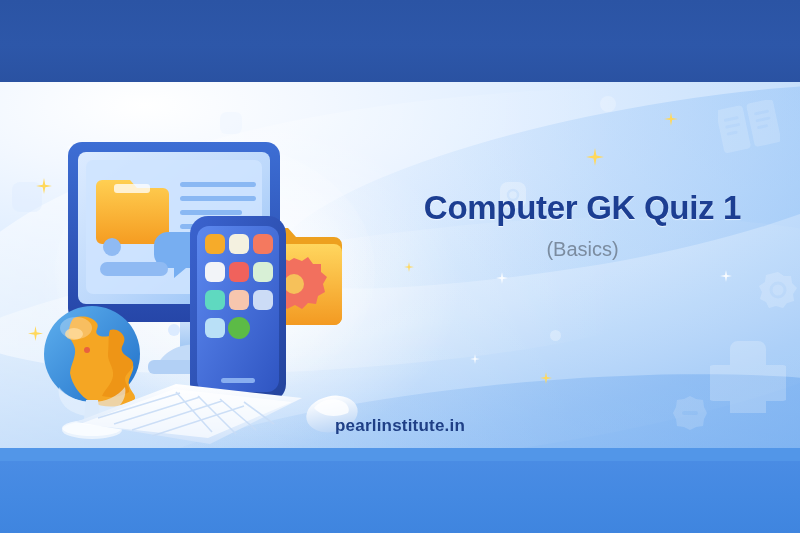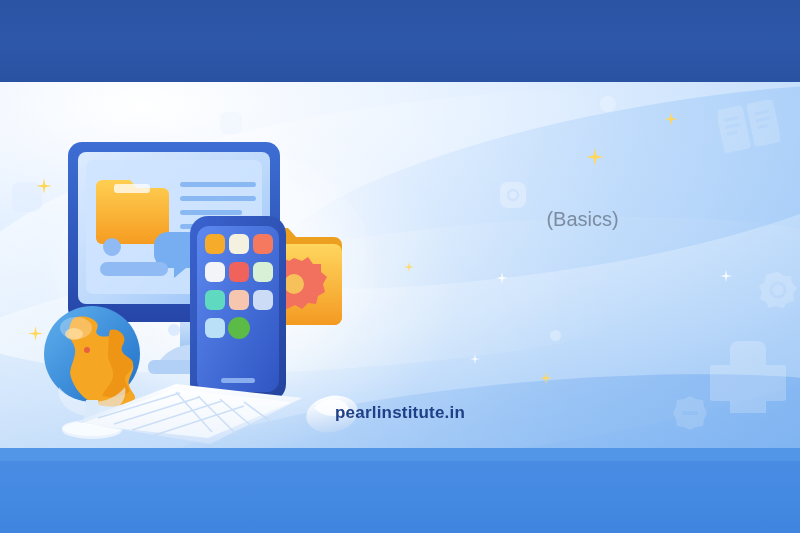--- a/index.html
+++ b/index.html
@@ -55,24 +55,24 @@
   .spark{position:absolute; background:#ffd85c;
     clip-path:polygon(50% 0%,58% 42%,100% 50%,58% 58%,50% 100%,42% 58%,0% 50%,42% 42%);}
   .spark.white{background:#ffffff; opacity:.9;}
   .dot{position:absolute; border-radius:50%; background:rgba(255,255,255,.55);}
   
   .text-block{position:absolute; left:410px; top:108px; width:345px; text-align:center;}
   .title{
     font-size:33px; font-weight:bold; color:#1c3e92; letter-spacing:-0.3px;
     line-height:1.1; text-shadow:0 1px 1px rgba(255,255,255,.7);
   }
-  .subtitle{ margin-top:18px; font-size:20px; color:#7b8ca0; font-weight:400;}
+  .subtitle{ margin-top:12px; font-size:20px; color:#7b8ca0; font-weight:400;}
   .meta{ margin-top:20px; font-size:20px; color:#6f8296; font-weight:400;}
   .url{
-    position:absolute; left:0; top:321px; width:800px; text-align:center;
+    position:absolute; left:0; top:334px; width:800px; text-align:center;
     font-size:17px; font-weight:bold; color:#1f3f86; letter-spacing:.2px;
   }
   
   .art{position:absolute; left:40px; top:40px; width:340px; height:330px;}
   .art svg{display:block;}
 </style>
 </head>
 <body>
 
 <div class="banner">
@@ -307,20 +307,21 @@
         </g>
 
         <g>
           <ellipse cx="292" cy="292" rx="26" ry="18" fill="url(#mouseG)" transform="rotate(-12 292 292)"></ellipse>
           <path d="M274 286c6-8 18-11 28-7 6 3 8 8 6 12-12 5-26 4-34-5z" fill="#ffffff" opacity=".8"></path>
         </g>
       </svg>
     </div>
 
     <div class="text-block">
+      <div class="title">Computer GK Quiz 1</div>
       <div class="subtitle">(Basics)</div>
     </div>
 
     <div class="url">pearlinstitute.in</div>
 
   </div>
 
   <div class="band-bottom"></div>
 </div>
 

